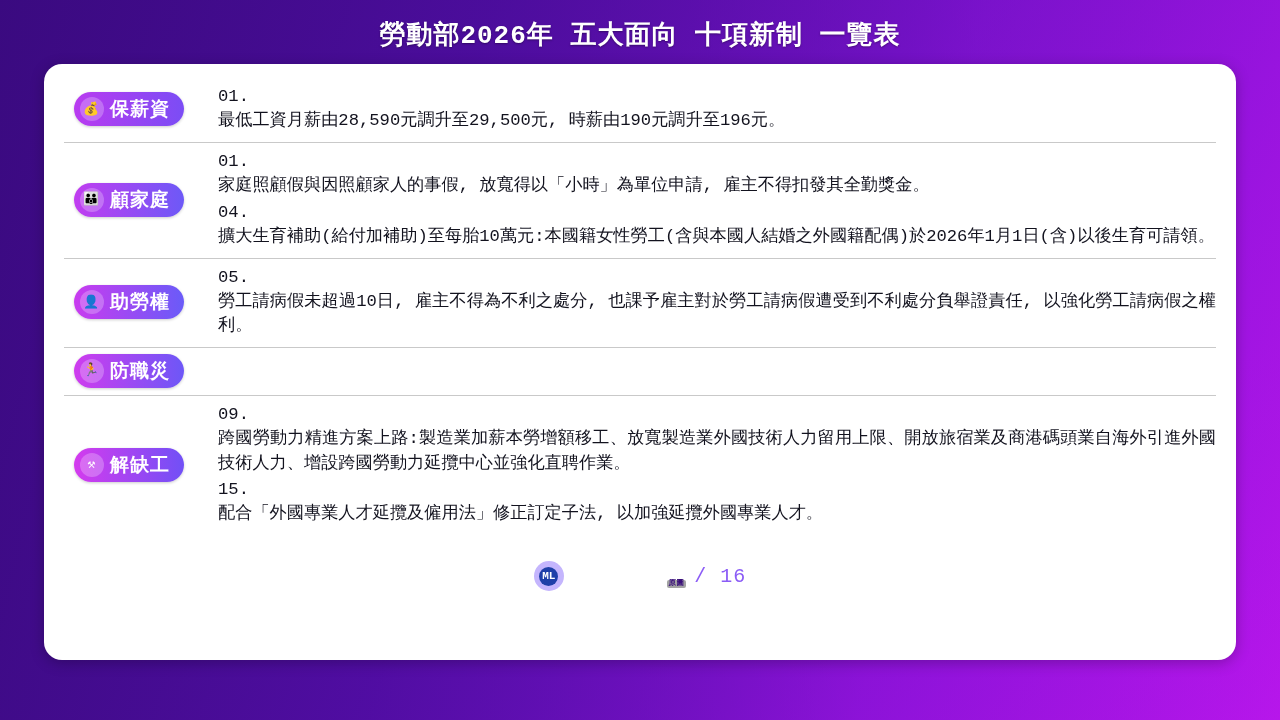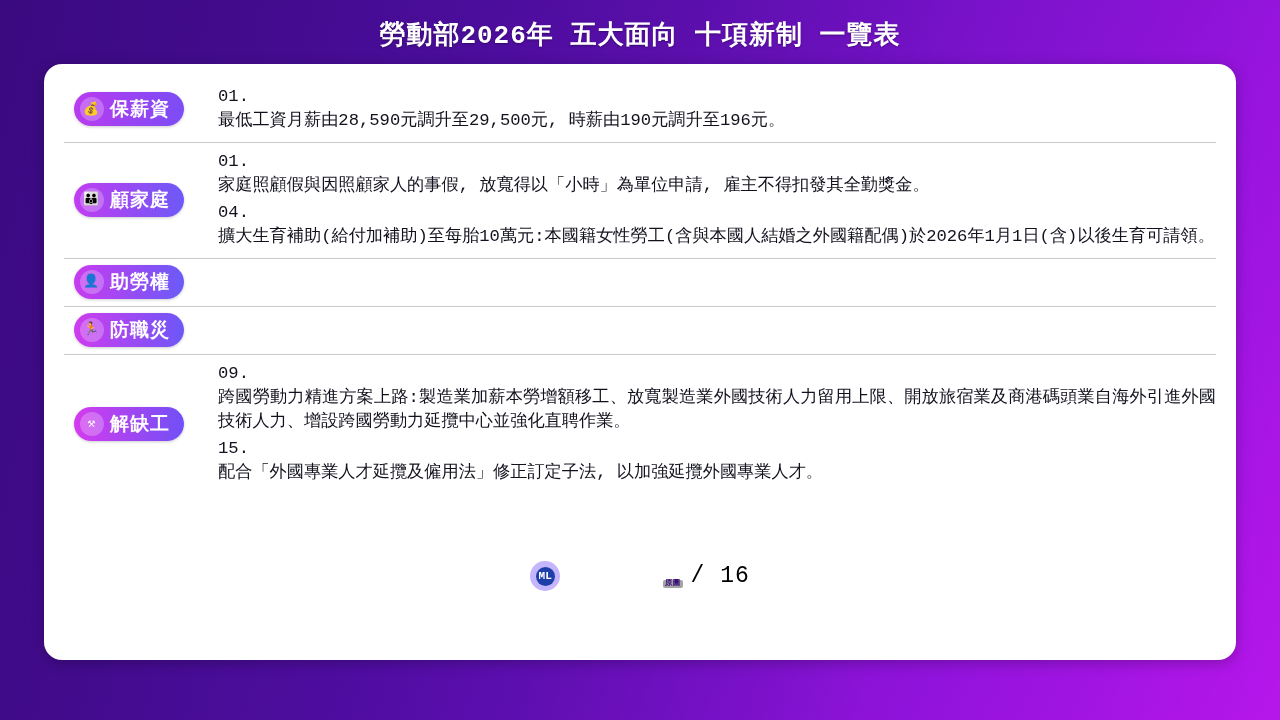--- a/index.html
+++ b/index.html
@@ -129,21 +129,21 @@
     display: flex; align-items: center; justify-content: center;
     color: #ffffff; font-size: 11px; font-weight: bold;
   }
   .logo-text { color: #ffffff; line-height: 1.05; }
   .logo-cn { font-size: 15px; font-weight: bold; letter-spacing: 1px; }
   .logo-en { font-size: 8.5px; letter-spacing: 0.3px; display: flex; align-items: flex-start; gap: 3px; }
   .logo-en .chip {
     background: #a3a3a3; color: #3a0f7a; border-radius: 2px;
     padding: 0 2px; font-size: 7.5px; font-weight: bold;
   }
-  .page-num { color: #000000; font-size: 23px; margin-left: 0; letter-spacing: 1px; }
+  .page-num { color: #8b5cf6; font-size: 20px; margin-left: 0; letter-spacing: 1px; }
 </style>
 </head>
 <body>
 
 <div class="slide">
 
   <div class="title">勞動部2026年 五大面向 十項新制 一覽表</div>
 
   <div class="card">
 
@@ -182,20 +182,24 @@
     </div>
 
     <div class="group">
       <div class="tagcol">
         <span class="tag t-rights">
           <span class="ic">👤</span>
           <span>助勞權</span>
         </span>
       </div>
       <div class="items">
+        <div class="item">
+          <span class="num">05.</span>
+          <span class="txt">勞工請病假未超過10日, 雇主不得為不利之處分, 也課予雇主對於勞工請病假遭受到不利處分負舉證責任, 以強化勞工請病假之權利。</span>
+        </div>
       </div>
     </div>
 
     <div class="group">
       <div class="tagcol">
         <span class="tag t-occ">
           <span class="ic">🏃</span>
           <span>防職災</span>
         </span>
       </div>

